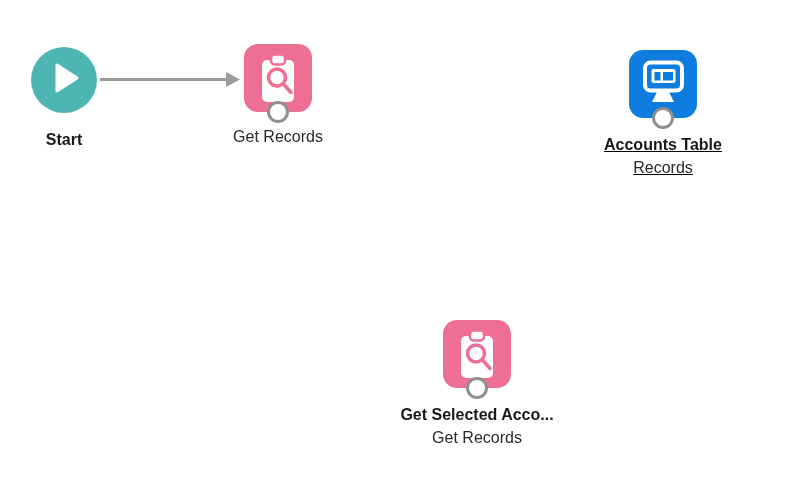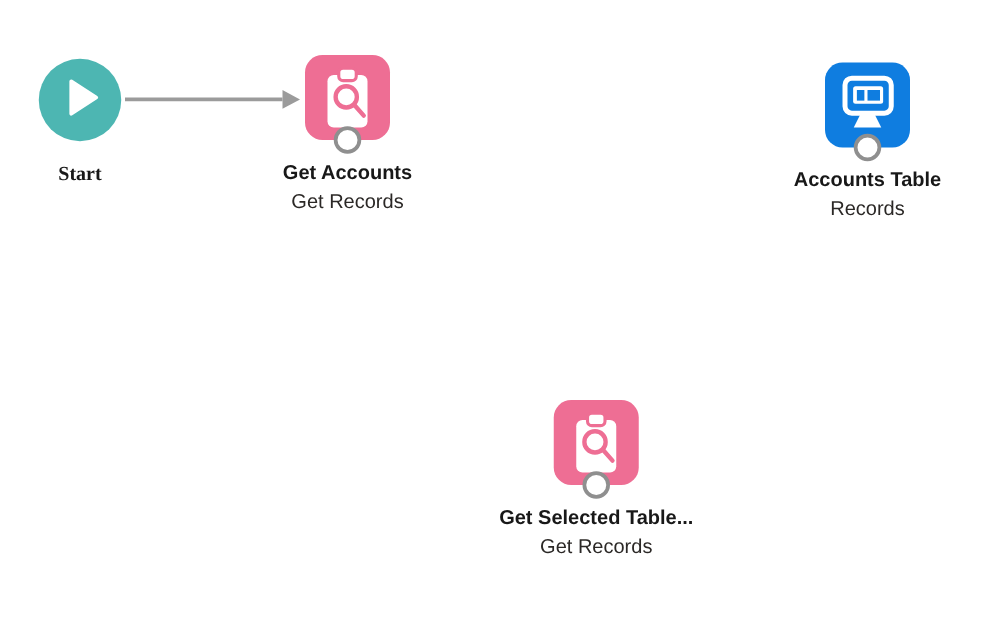--- a/index.html
+++ b/index.html
@@ -18,21 +18,21 @@
   .node {
     position: absolute;
     width: 200px;
     display: flex;
     flex-direction: column;
     align-items: center;
   }
   
   #node-start          { left: -36px; top: 47px; }
   #node-get-accounts   { left: 178px; top: 44px; }
-  #node-accounts-table { left: 594px; top: 50px; }
+  #node-accounts-table { left: 563px; top: 50px; text-decoration: underline; }
   #node-get-selected   { left: 377px; top: 320px; }
 
   .start-circle {
     width: 66px; height: 66px;
     border-radius: 50%;
     background: var(--teal, #4DB6B2);
     display: flex; align-items: center; justify-content: center;
     cursor: pointer;
   }
   .node-icon {
@@ -55,21 +55,21 @@
   }
   .label {
     margin-top: 6px;
     font-size: 16px;
     font-weight: 700;
     line-height: 19px;
     color: var(--label, #181818);
     text-align: center;
     white-space: nowrap;
   }
-  .start-label { margin-top: 17px; font-family: Liberation Serif, serif; }
+  .start-label { margin-top: 17px; }
   .sublabel {
     margin-top: 4px;
     font-size: 16px;
     font-weight: 400;
     line-height: 19px;
     color: var(--sublabel, #2B2826);
     text-align: left;
     white-space: nowrap;
   }
 
@@ -112,21 +112,20 @@
   <div class="node" id="node-get-accounts">
     <div class="node-icon pink">
       <svg viewBox="0 0 68 68">
         <rect class="glyph-white" x="18" y="16" width="32" height="42" rx="5"></rect>
         <rect class="clip-tab" x="27" y="10.5" width="14" height="10" rx="3.5"></rect>
         <circle class="mag-circle" cx="33" cy="33.5" r="8.5"></circle>
         <line class="mag" x1="39.5" y1="40" x2="47" y2="48.5"></line>
       </svg>
     </div>
     <div class="port"></div>
-    <div class="label">Get Accounts</div>
     <div class="sublabel">Get Records</div>
   </div>
 
   <div class="node" id="node-accounts-table">
     <div class="node-icon blue">
       <svg viewBox="0 0 68 68">
         <rect class="screen-frame" x="16" y="12.5" width="37" height="28" rx="5.5"></rect>
         <rect class="glyph-white" x="22.5" y="19" width="24" height="14" rx="2"></rect>
         <rect class="blue-fill" x="25.5" y="22" width="6" height="8.5"></rect>
         <rect class="blue-fill" x="34" y="22" width="10" height="8.5"></rect>
@@ -141,17 +140,17 @@
   <div class="node" id="node-get-selected">
     <div class="node-icon pink">
       <svg viewBox="0 0 68 68">
         <rect class="glyph-white" x="18" y="16" width="32" height="42" rx="5"></rect>
         <rect class="clip-tab" x="27" y="10.5" width="14" height="10" rx="3.5"></rect>
         <circle class="mag-circle" cx="33" cy="33.5" r="8.5"></circle>
         <line class="mag" x1="39.5" y1="40" x2="47" y2="48.5"></line>
       </svg>
     </div>
     <div class="port"></div>
-    <div class="label">Get Selected Table...</div>
+    <div class="label">Get Selected Acco...</div>
     <div class="sublabel">Get Records</div>
   </div>
 
 </div>
 
 </body></html>

